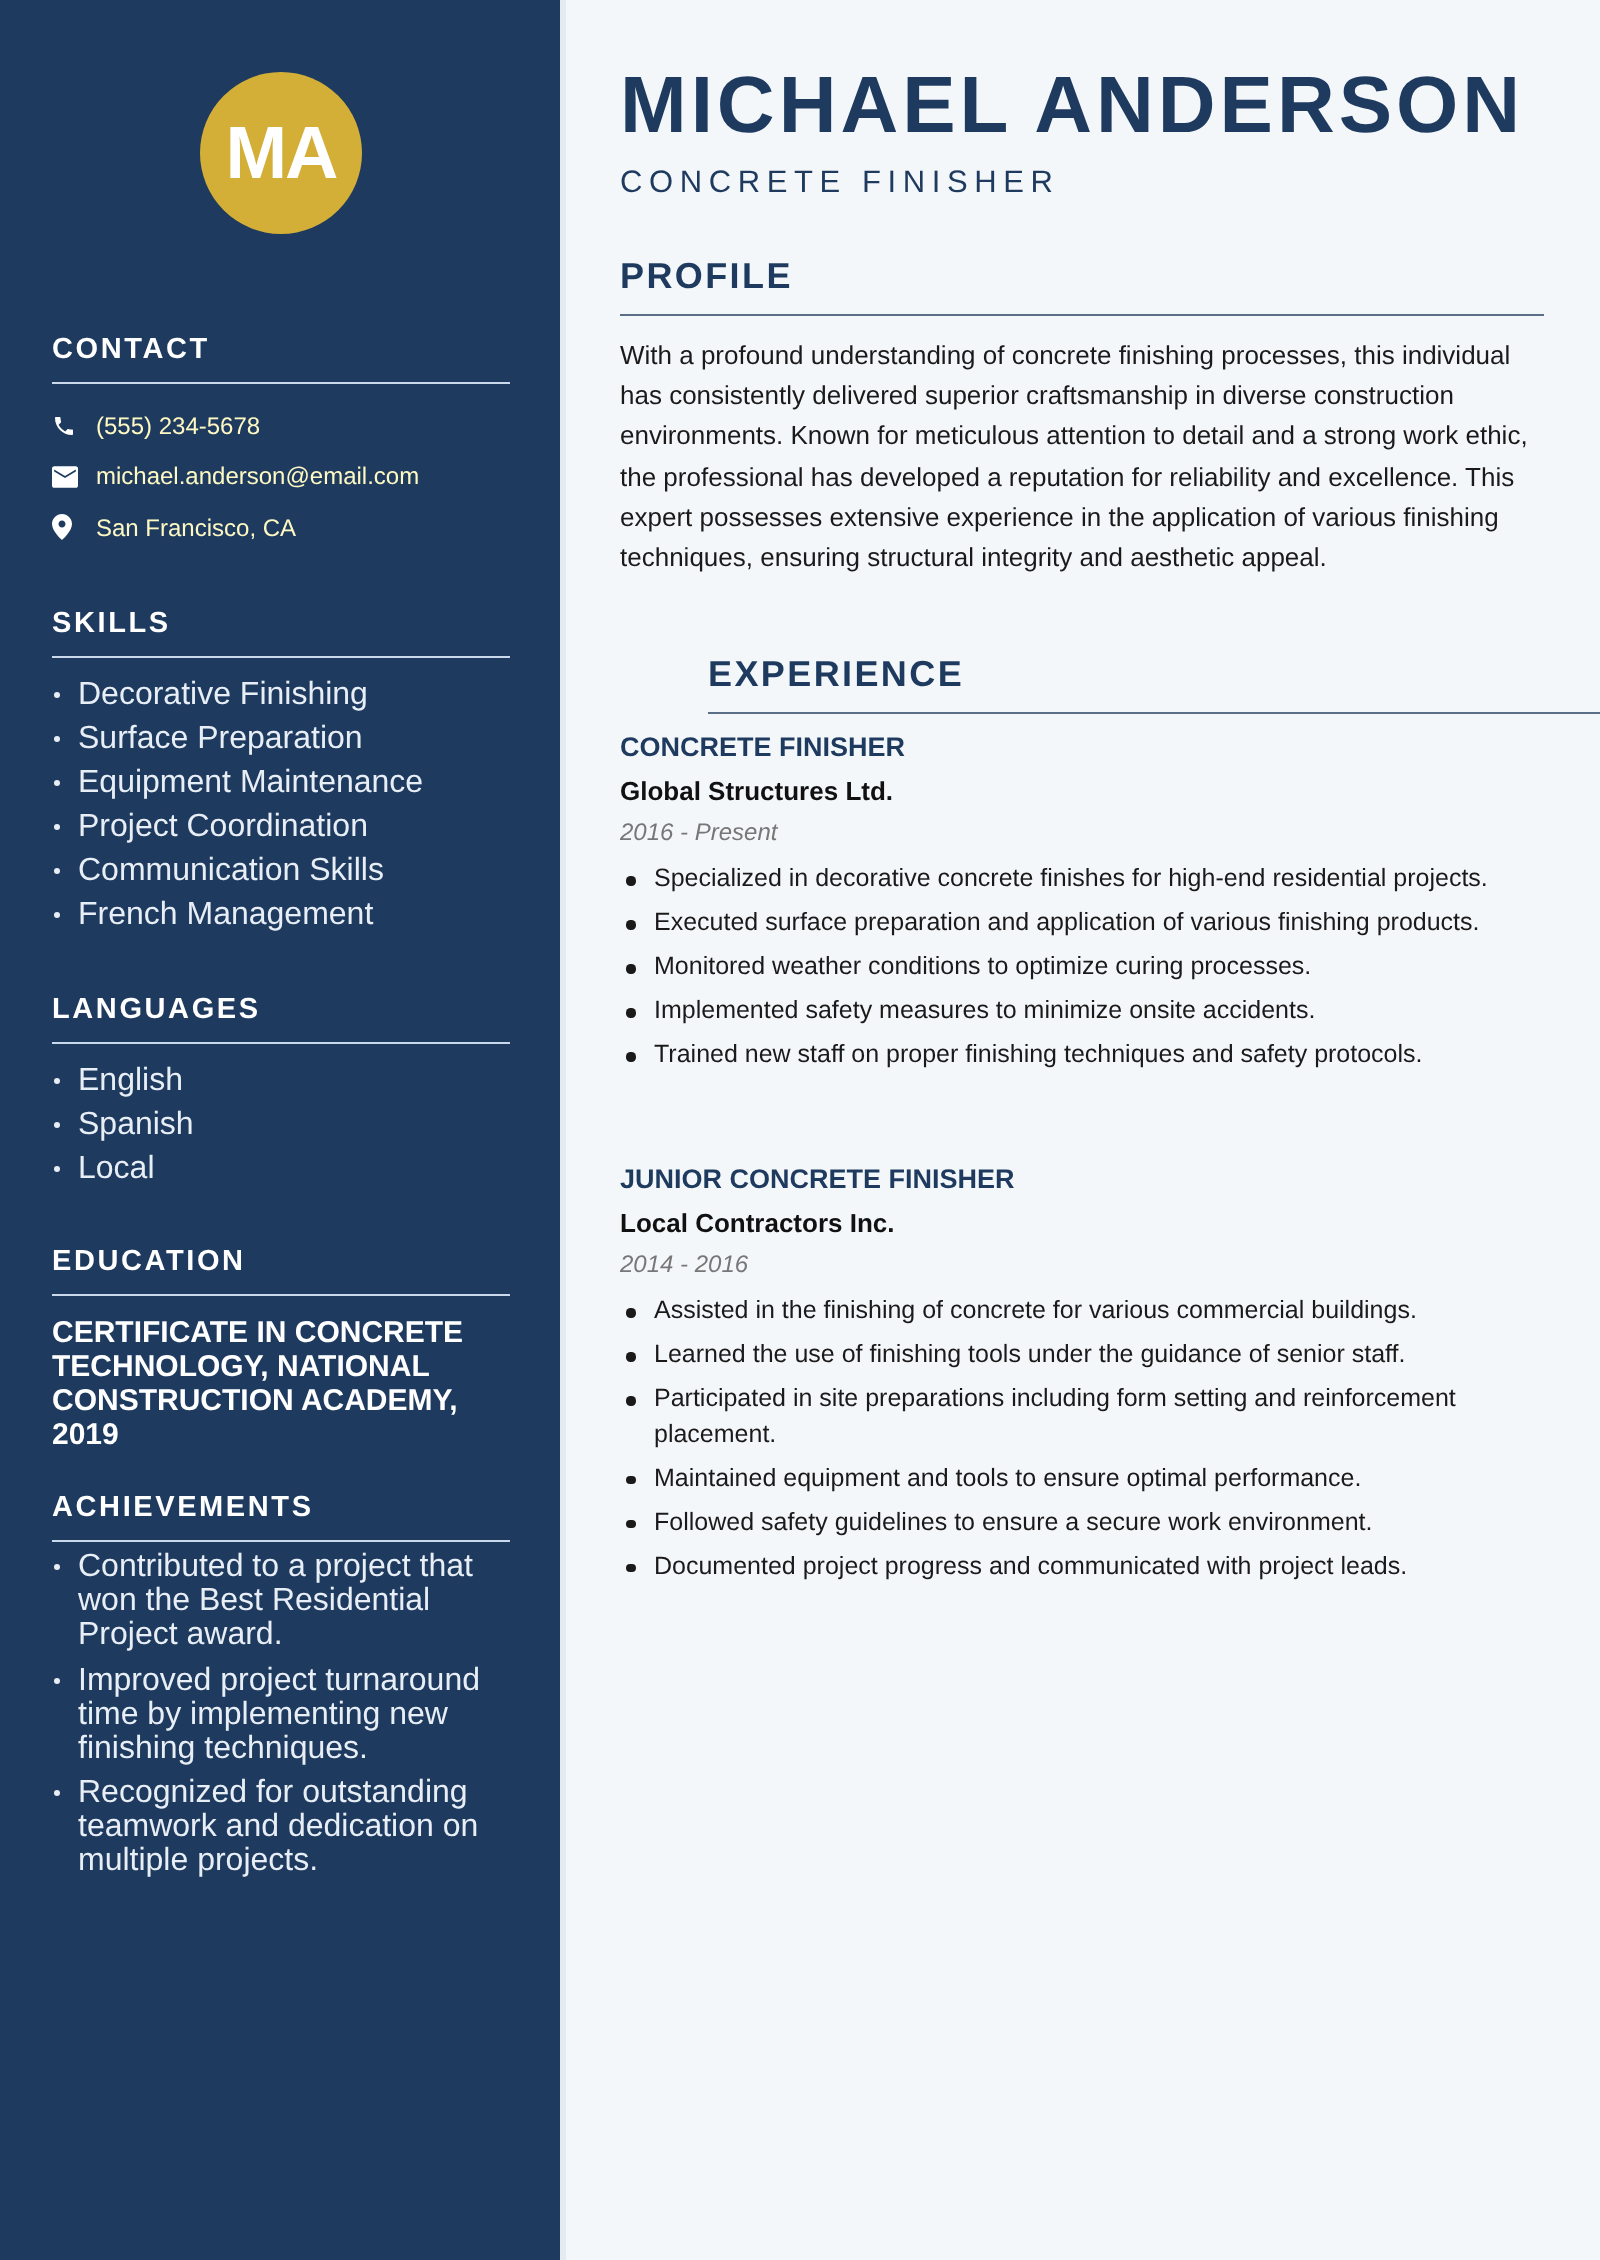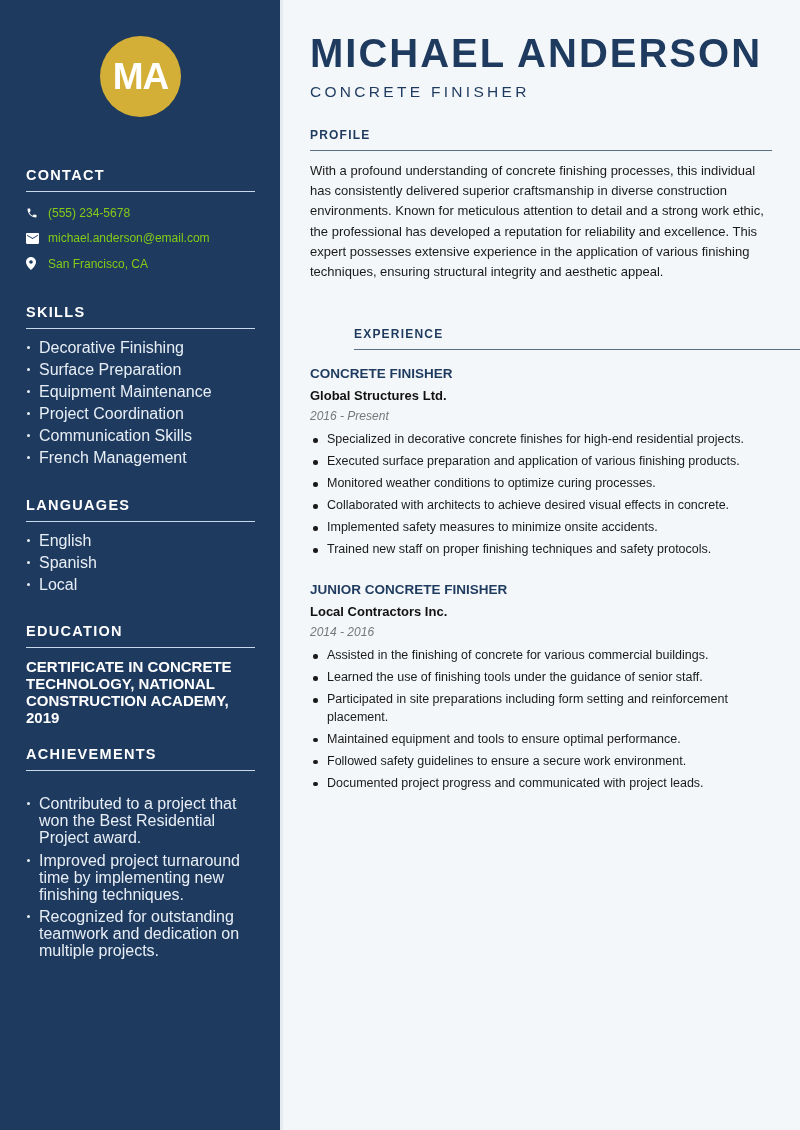--- a/index.html
+++ b/index.html
@@ -27,21 +27,21 @@
     }
     .side-section { position: absolute; left: 26px; width: 229px; }
     .side-heading {
       font-size: 14.5px; font-weight: bold; letter-spacing: 1.3px;
       color: #ffffff;
       padding-bottom: 8px;
       border-bottom: 1.5px solid #c9d8ea;
     }
     .contact-row {
       display: flex; align-items: center;
-      font-size: 12px; color: #84cc16;
+      font-size: 12px; color: #fef9c3;
       height: 25.5px;
     }
     .contact-row .ic { width: 22px; display: flex; align-items: center; }
     .side-list { list-style: none; margin-top: 10px; }
     .side-list li {
       position: relative; padding-left: 13px;
       font-size: 16px; color: #e8eef5; line-height: 17px;
       margin-bottom: 5px;
     }
     .side-list li::before {
@@ -64,21 +64,21 @@
       font-size: 40px; font-weight: bold; color: #1e3a5f;
       letter-spacing: 2px; white-space: nowrap;
     }
     .title {
       position: absolute; top: 83px; left: 0;
       font-size: 15.5px; color: #1e3a5f; letter-spacing: 3.3px;
       white-space: nowrap;
     }
     .main-section { position: absolute; left: 0; width: 462px; }
     .main-heading {
-      font-size: 12px; font-weight: bold; color: #1e3a5f;
+      font-size: 18px; font-weight: bold; color: #1e3a5f;
       letter-spacing: 1.2px;
       padding-bottom: 8px;
       border-bottom: 1.5px solid #5a6e85;
     }
     .profile-text {
       margin-top: 10px;
       font-size: 13px; line-height: 20.2px; color: #1a1a1a;
     }
     .job { position: absolute; left: 0; width: 462px; }
     .job-title { font-size: 13.5px; font-weight: bold; color: #1e3a5f; }
@@ -152,21 +152,21 @@
     </ul>
   </section>
 
   <section class="side-section" style="top:623px;">
     <h2 class="side-heading">EDUCATION</h2>
     <p class="edu-text">CERTIFICATE IN CONCRETE TECHNOLOGY, NATIONAL CONSTRUCTION ACADEMY, 2019</p>
   </section>
 
   <section class="side-section" style="top:746px;">
     <h2 class="side-heading">ACHIEVEMENTS</h2>
-    <ul class="side-list ach-list" style="margin-top:24px;">
+    <ul class="side-list ach-list" style="margin-top:4px;">
       <li>Contributed to a project that won the Best Residential Project award.</li>
       <li>Improved project turnaround time by implementing new finishing techniques.</li>
       <li>Recognized for outstanding teamwork and dedication on multiple projects.</li>
     </ul>
   </section>
 </aside>
 
 <div class="divider"></div>
 
 <main class="main">
@@ -183,21 +183,20 @@
   </section>
 
   <div class="job" style="top:366px;">
     <div class="job-title">CONCRETE FINISHER</div>
     <div class="job-company">Global Structures Ltd.</div>
     <div class="job-dates">2016 - Present</div>
     <ul class="job-list">
       <li>Specialized in decorative concrete finishes for high-end residential projects.</li>
       <li>Executed surface preparation and application of various finishing products.</li>
       <li>Monitored weather conditions to optimize curing processes.</li>
-      <li>Collaborated with architects to achieve desired visual effects in concrete.</li>
       <li>Implemented safety measures to minimize onsite accidents.</li>
       <li>Trained new staff on proper finishing techniques and safety protocols.</li>
     </ul>
   </div>
 
   <div class="job" style="top:582px;">
     <div class="job-title">JUNIOR CONCRETE FINISHER</div>
     <div class="job-company">Local Contractors Inc.</div>
     <div class="job-dates">2014 - 2016</div>
     <ul class="job-list">

